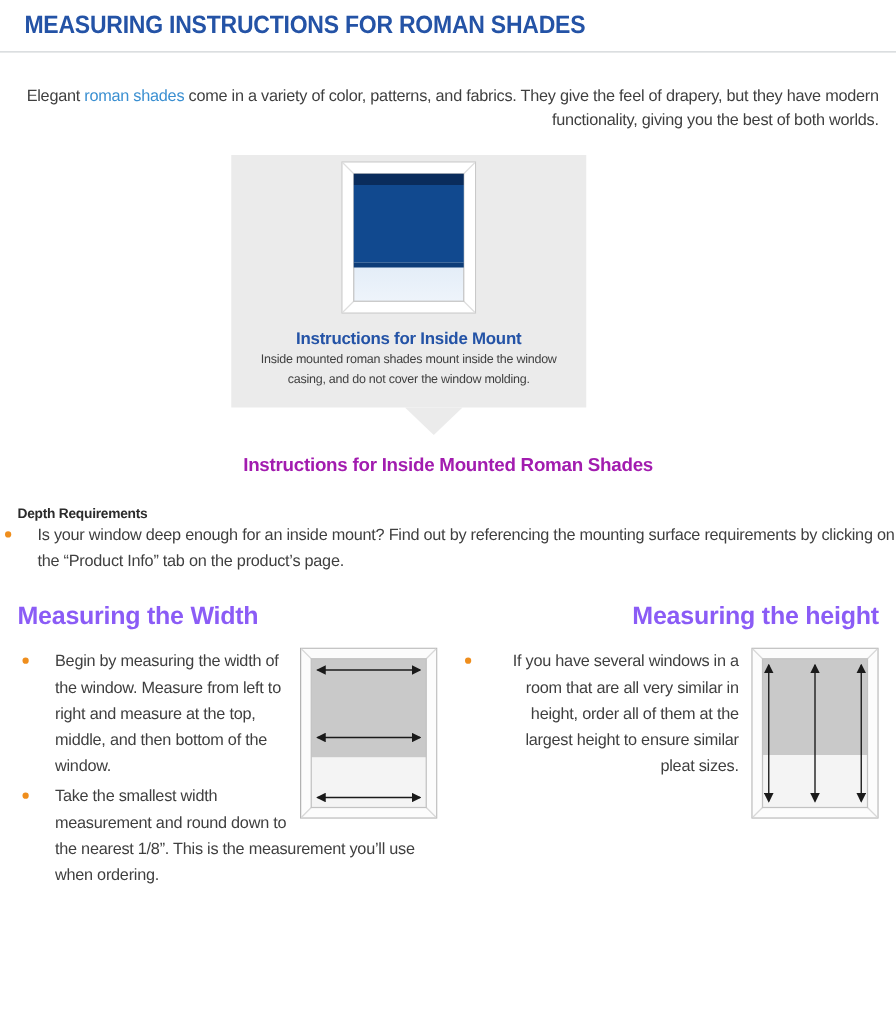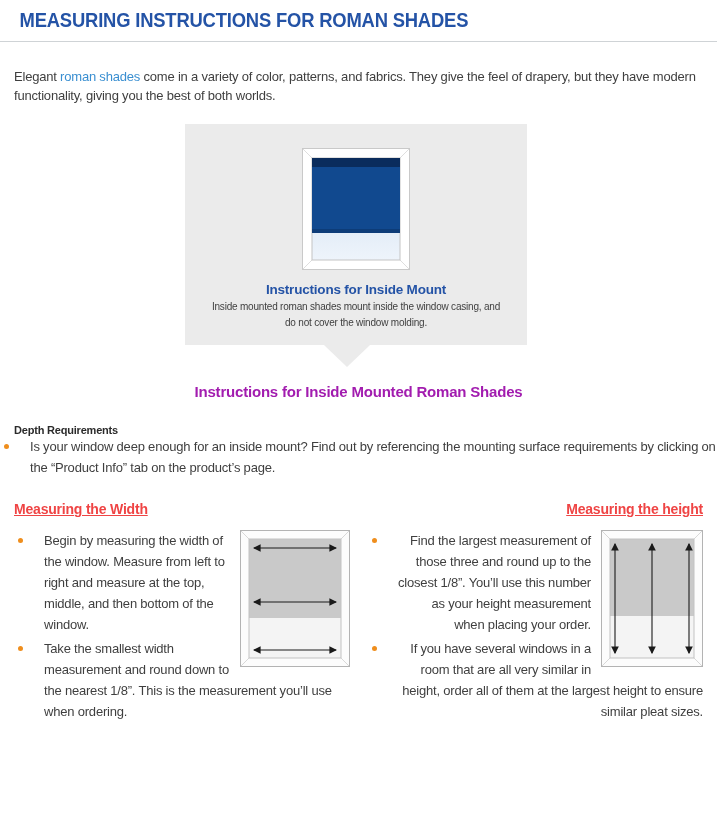--- a/index.html
+++ b/index.html
@@ -21,26 +21,26 @@
   }
   .page{width:717px;}
   .title-wrap{padding-top:9px;}
   .page-title{
     display:inline-block;color:var(--title-blue);
     font-size:20px;font-weight:bold;letter-spacing:-0.2px;
     transform:scaleX(0.92);transform-origin:center;
     white-space:nowrap;
   }
   .divider{border:none;border-top:1px solid var(--divider-gray);margin:9px 0 0 0;}
-  .intro{margin:25px 14px 0 14px;line-height:19px;}
+  .intro{margin:25px 14px 0 14px;line-height:19px;text-align:right;}
   a.text-link{color:var(--link-blue);text-decoration:none;cursor:pointer;}
   
   .callout{
-    width:342px;margin:19px 0 0 185px;background:var(--panel-gray);
-    padding:24px 8px 14px 8px;text-align:center;
+    width:284px;margin:19px 0 0 185px;background:var(--panel-gray);
+    padding:5px 8px 14px 8px;text-align:center;
   }
   .shade-figure{display:block;margin:0 auto;}
   .callout-link{
     display:block;margin-top:12px;font-weight:bold;font-size:13.5px;
     color:var(--title-blue);text-decoration:none;cursor:pointer;
   }
   .callout-desc{margin:2px auto 0 auto;max-width:300px;line-height:16px;font-size:10px;}
   .pointer{
     width:0;height:0;margin:0 0 0 324px;
     border-left:23px solid transparent;border-right:23px solid transparent;
@@ -59,21 +59,21 @@
   ul.bullets li::before{
     content:"";position:absolute;left:4px;top:8px;width:5px;height:5px;
     border-radius:50%;background:var(--bullet-orange);
   }
   .depth-list{margin:14px 14px 0 14px;}
   .depth-list li{line-height:19px;}
   
   .columns{display:flex;gap:18px;padding:0 14px;margin-top:23px;}
   .col-left{width:336px;flex:0 0 336px;}
   .col-right{flex:1;min-width:0;text-align:right;}
-  .col-heading{font-size:14px;font-weight:bold;color:#ef4444;margin:0 0 13px 0;text-decoration:underline;}
+  .col-heading{font-size:20px;font-weight:bold;color:#8b5cf6;margin:0 0 13px 0;}
   .col-body{overflow:visible;}
   .diagram-float{float:right;margin:0 0 8px 10px;}
   .clear{clear:both;}
 </style>
 </head>
 <body>
 
 <div class="page">
 
   <div class="title-wrap">
@@ -171,21 +171,20 @@
             <line x1="101" y1="136" x2="93" y2="128" stroke="#d8d8d8"></line>
             <rect x="9" y="9" width="84" height="77" fill="#c9c9c9"></rect>
             <rect x="9" y="86" width="84" height="42" fill="#f4f4f4"></rect>
             <rect x="9" y="9" width="84" height="119" fill="none" stroke="#c2c2c2"></rect>
             <line x1="14" y1="14" x2="14" y2="123" stroke="#1a1a1a" stroke-width="1.1" marker-start="url(#hU)" marker-end="url(#hD)"></line>
             <line x1="51" y1="14" x2="51" y2="123" stroke="#1a1a1a" stroke-width="1.1" marker-start="url(#hU)" marker-end="url(#hD)"></line>
             <line x1="88" y1="14" x2="88" y2="123" stroke="#1a1a1a" stroke-width="1.1" marker-start="url(#hU)" marker-end="url(#hD)"></line>
           </svg>
         </div>
         <ul class="bullets">
-          <li>Find the largest measurement of those three and round up to the closest 1/8”. You’ll use this number as your height measurement when placing your order.</li>
           <li>If you have several windows in a room that are all very similar in height, order all of them at the largest height to ensure similar pleat sizes.</li>
         </ul>
         <div class="clear"></div>
       </div>
     </div>
 
   </div>
 </div>
 
 </body></html>

